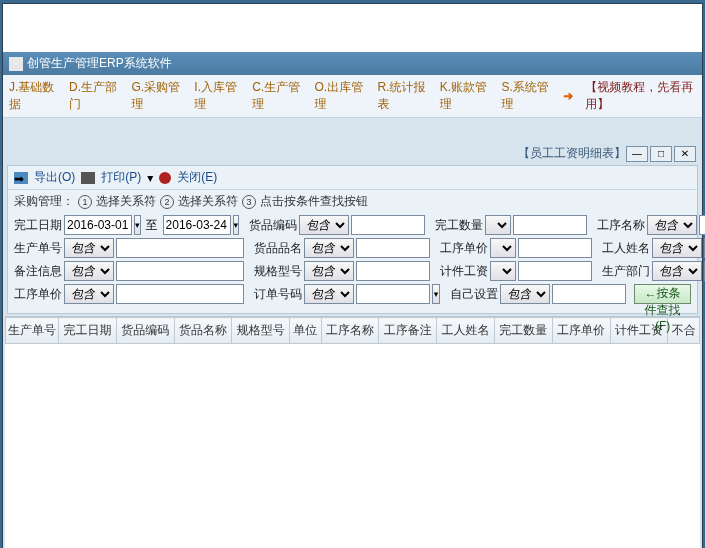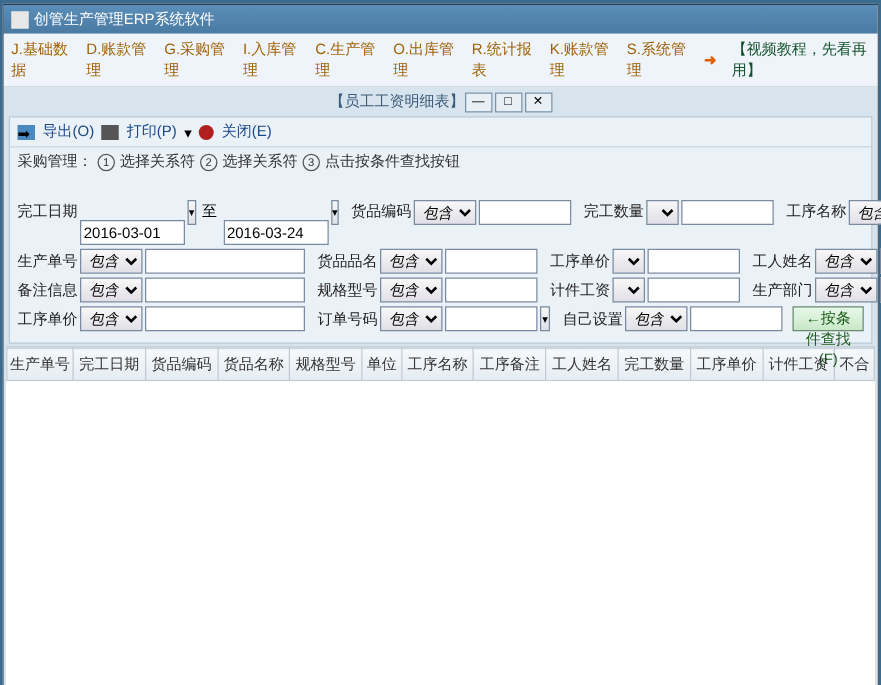--- a/index.html
+++ b/index.html
@@ -1,43 +1,43 @@
 <!DOCTYPE html>
 <html><head>
 <meta charset="utf-8">
 <style>
 * { box-sizing: border-box; margin: 0; padding: 0; font-family: "Microsoft YaHei", SimSun, sans-serif; font-size: 12px; }
 body { background: #3a6a8e; padding: 3px 2px; width: 705px; }
 .window { background: #fff; border: 1px solid #2a3f52; }
-.titlebar { background: linear-gradient(#5a8eb8, #4a7aa2); color: #fff; padding: 3px 6px; display: flex; align-items: center; gap: 4px; }
+.titlebar { background: linear-gradient(#5a8eb8, #4a7aa2); color: #fff; padding: 3px 6px; display: flex; align-items: center; gap: 4px; margin-top: 48px; }
 .titlebar .icon { width: 14px; height: 14px; background: #e8e8e8; display: inline-block; }
 .menubar { background: #eef4f9; border-bottom: 1px solid #c5d5e0; padding: 4px 6px; display: flex; gap: 12px; align-items: center; }
 .menubar span { cursor: pointer; color: #a16207; }
 .menubar .arrow { color: #e06000; font-weight: bold; }
-.menubar .tutorial { color: #14532d; }
+.menubar .tutorial { color: #7f1d1d; }
 .subwin-wrap { background: #d8e4ed; padding: 2px 2px 8px 2px; }
-.subtitle { display: flex; align-items: center; justify-content: center; padding: 1px 4px; color: #3a5a7a; }
+.subtitle { display: flex; align-items: center; justify-content: flex-end; padding: 1px 4px; color: #3a5a7a; margin-top: 24px; }
 .subtitle .winctrls { display: flex; gap: 2px; }
 .subtitle .winctrls button { width: 22px; height: 16px; border: 1px solid #7a92a8; background: #e8eff5; cursor: pointer; font-size: 10px; line-height: 10px; }
 .panel { background: #eaf1f7; border: 1px solid #b8c8d4; margin: 2px 2px 0 2px; }
 .toolbar { display: flex; align-items: center; gap: 6px; padding: 3px 6px; border-bottom: 1px solid #c5d5e0; }
 .toolbar .ico { display: inline-block; width: 14px; height: 12px; background: #4a8ac0; vertical-align: middle; }
 .toolbar .ico.print { background: #555; }
 .toolbar .ico.close { background: #b02020; border-radius: 50%; width:12px; }
 .toolbar a { color: #1a4a8a; text-decoration: none; cursor: pointer; }
 .steps { padding: 3px 6px; display: flex; align-items: center; gap: 4px; color: #333; }
 .steps .circ { display: inline-flex; width: 14px; height: 14px; border: 1px solid #555; border-radius: 50%; align-items: center; justify-content: center; font-size: 9px; }
 .filter-grid { padding: 2px 6px 6px 6px; }
 .frow { display: flex; align-items: center; margin-bottom: 3px; gap: 2px; }
 .lbl { width: 50px; text-align: left; color: #222; white-space: nowrap; }
 .lbl2 { width: 50px; text-align: left; color: #222; white-space: nowrap; margin-left: 8px; }
 .sel { height: 20px; border: 1px solid #7a8aa0; background: linear-gradient(#f8f8f8,#e0e0e6); padding: 0 2px; font-style: italic; }
 .sel.small { width: 50px; }
 .inp { height: 20px; border: 1px solid #7a8aa0; background: #fff; padding: 0 2px; }
-.inp.date { width: 84px; margin-top: 33px; }
+.inp.date { width: 68px; }
 .inp.med { width: 74px; }
 .inp.cust { width: 128px; }
 .datebtn { width: 16px; height: 20px; border: 1px solid #7a8aa0; background: linear-gradient(#f8f8f8,#e0e0e6); padding: 0; font-size: 9px; cursor:pointer; }
 .tolbl { padding: 0 3px; }
 .searchbtn { height: 20px; padding: 0 8px; border: 1px solid #6a8a6a; background: linear-gradient(#e8f8e8,#c8e8c8); color: #1a5a1a; cursor: pointer; margin-left: 4px; }
 .tablewrap { background: #fff; margin: 2px 0 0 0; border-top: 1px solid #b8c8d4; }
 table { border-collapse: collapse; width: 100%; }
 th { background: linear-gradient(#f6f9fc,#e4ecf2); border: 1px solid #c0cad2; padding: 4px 2px; font-weight: normal; color: #333; white-space: nowrap; font-size: 12px; }
 th:first-child { width: 50px; }
 .tbody-empty { height: 265px; background: #fff; }
@@ -52,21 +52,21 @@
 <body>
 
 <div class="window">
   <div class="titlebar">
     <span class="icon"></span>
     <span>创管生产管理ERP系统软件</span>
   </div>
 
   <div class="menubar">
     <span>J.基础数据</span>
-    <span>D.账款管理</span>
+    <span>D.生产部门</span>
     <span>G.采购管理</span>
     <span>I.入库管理</span>
     <span>C.生产管理</span>
     <span>O.出库管理</span>
     <span>R.统计报表</span>
     <span>K.账款管理</span>
     <span>S.系统管理</span>
     <span class="arrow">➜</span>
     <span class="tutorial">【视频教程，先看再用】</span>
   </div>

